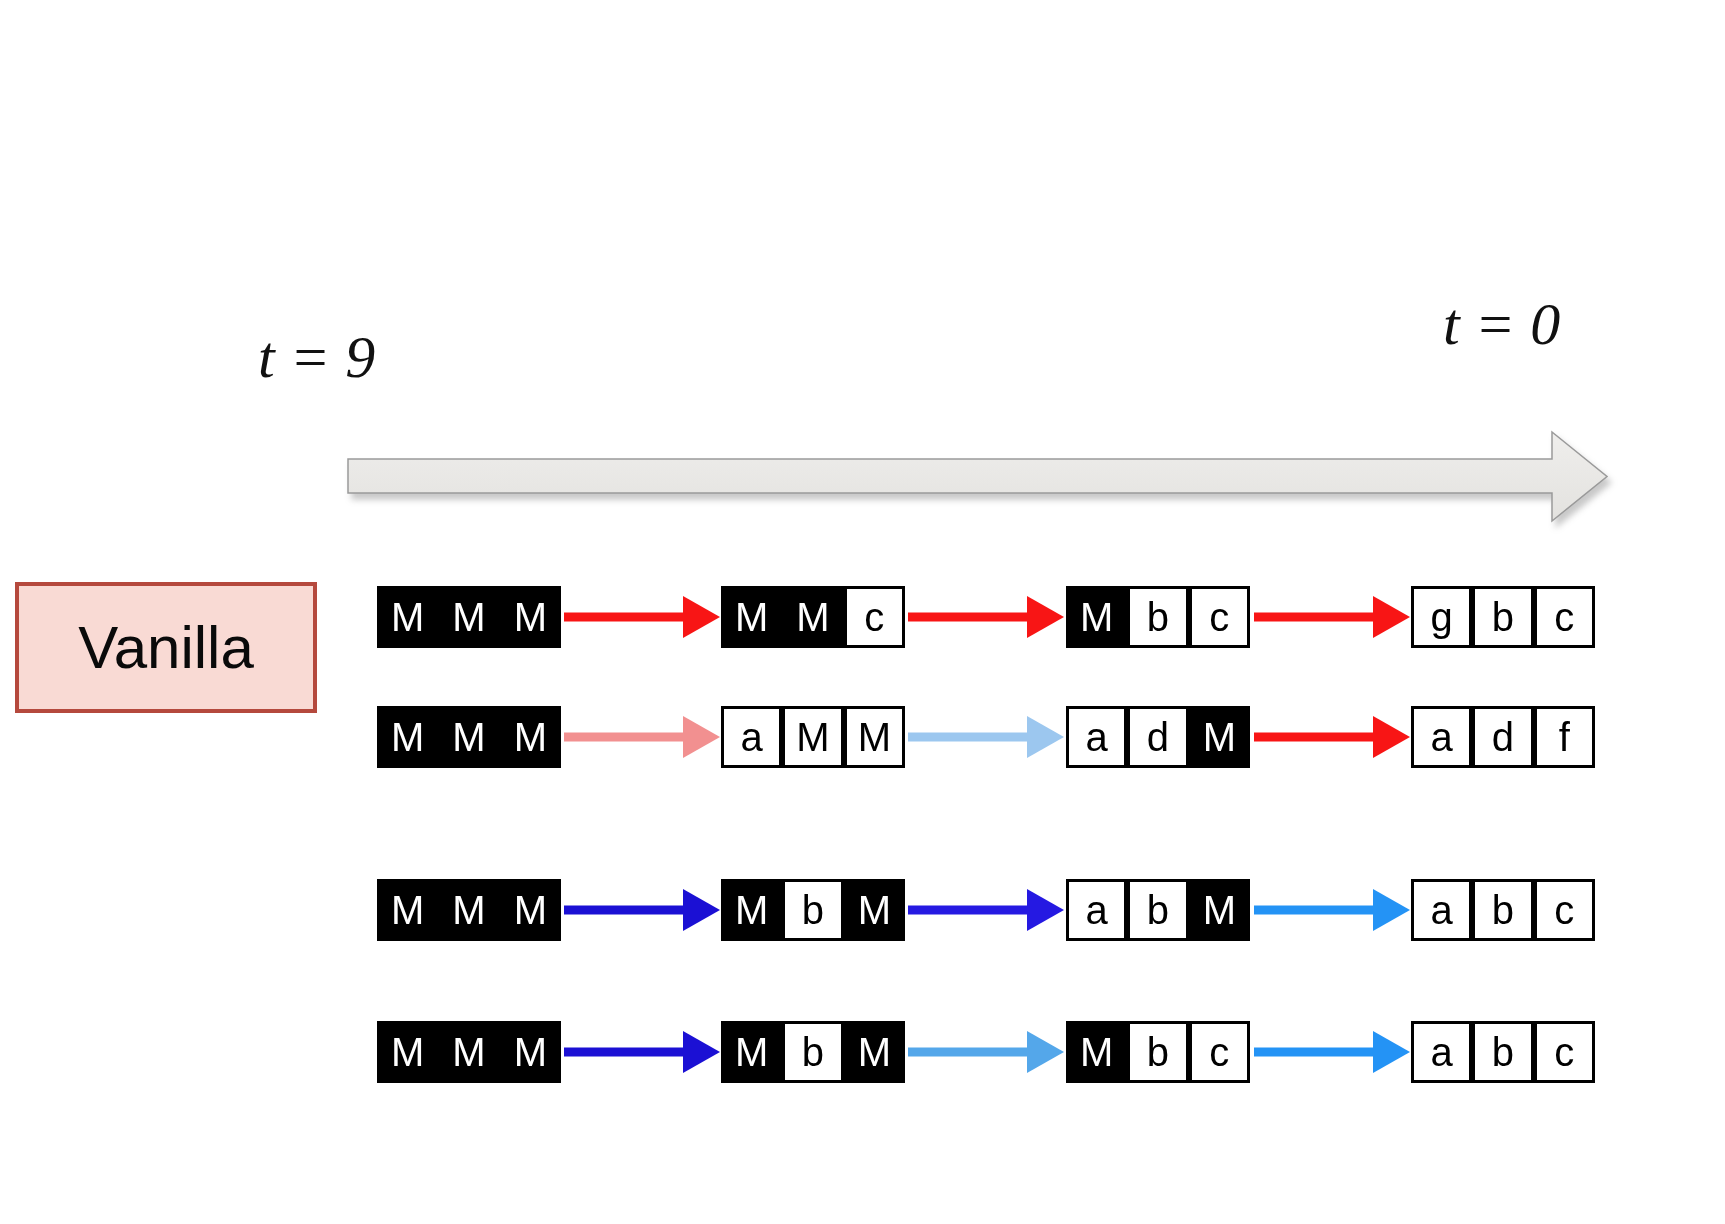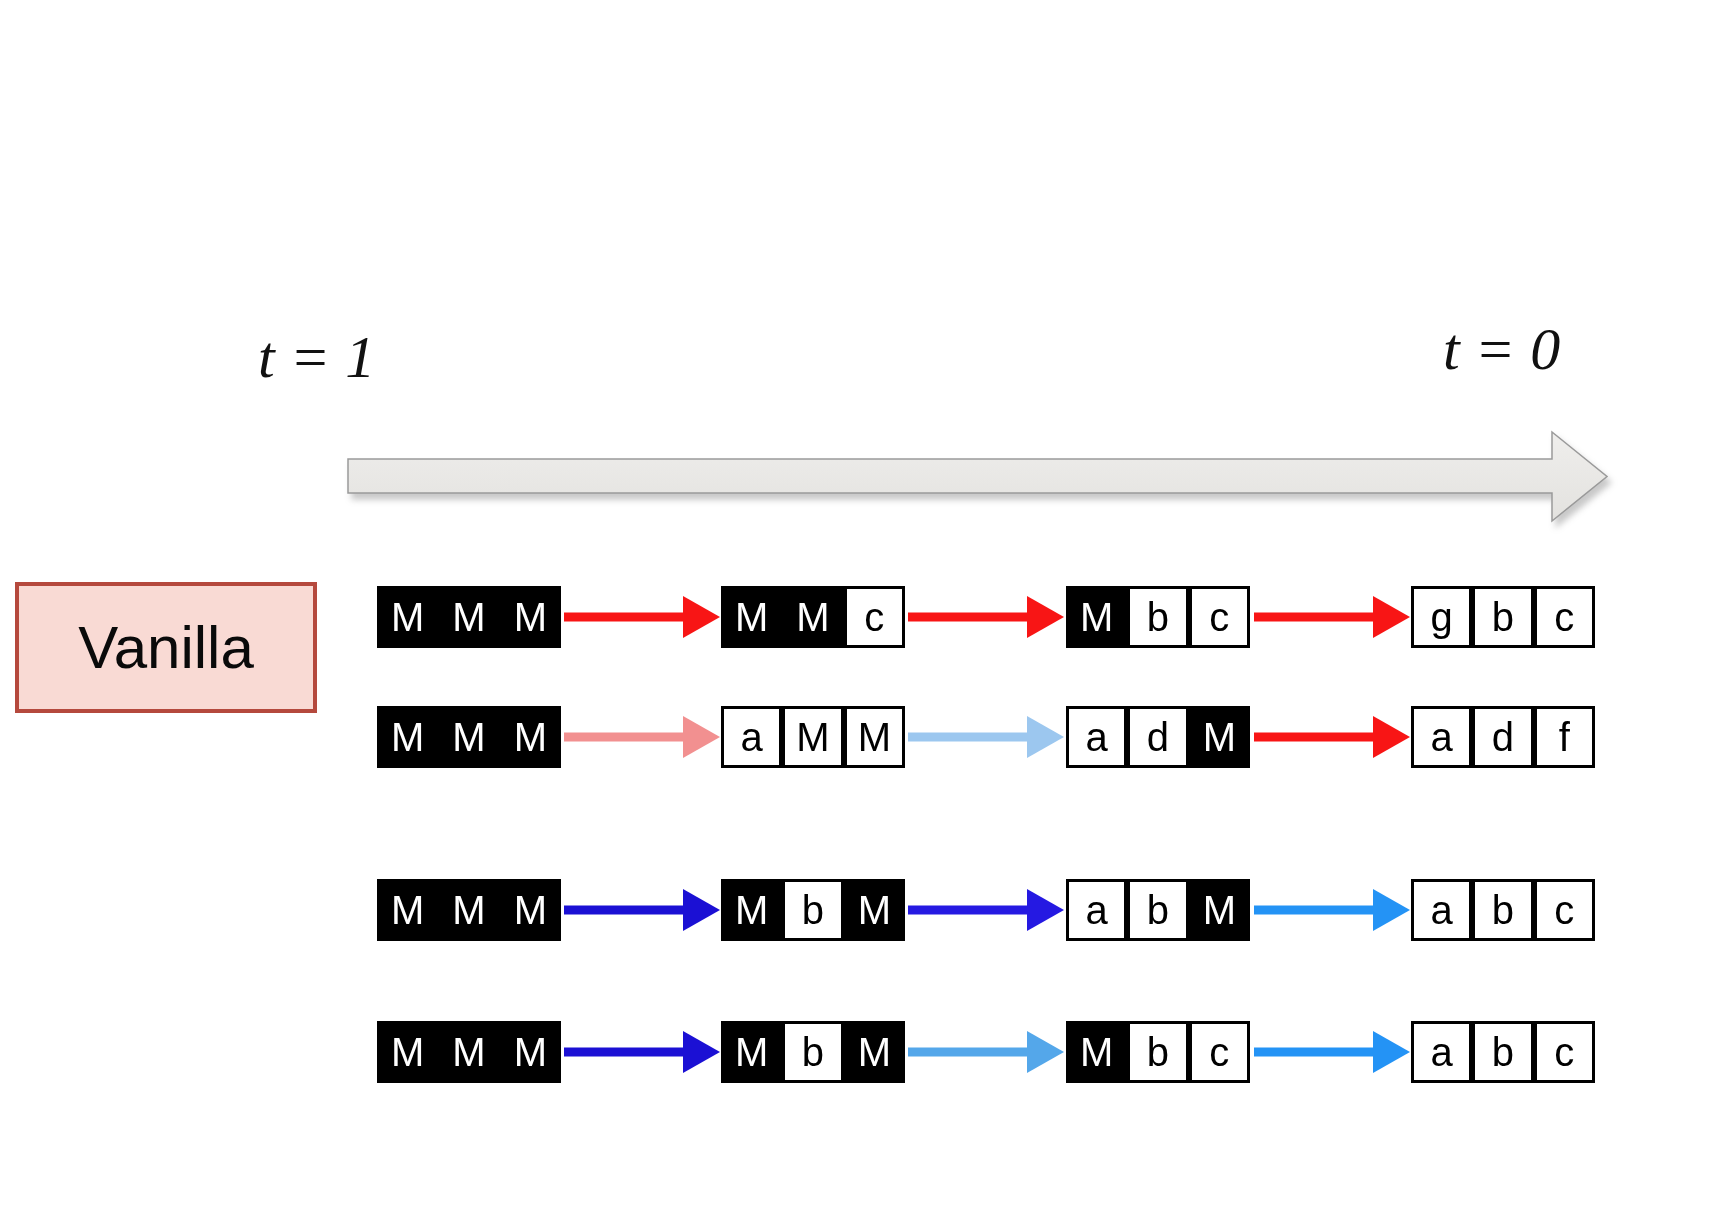--- a/index.html
+++ b/index.html
@@ -9,21 +9,21 @@
   }
   .title{
     position:absolute;left:57px;top:128px;
     font-size:91px;font-weight:400;letter-spacing:-1.5px;color:#050505;white-space:nowrap;
   }
   .tlabel{
     position:absolute;font-family:"Liberation Serif", serif;font-style:italic;
     font-size:60px;color:#111;white-space:nowrap;
   }
   #t-start{left:258px;top:323px;}
-  #t-end{left:1443px;top:290px;margin-top:25px;}
+  #t-end{left:1443px;top:290px;}
   #timeline-arrow{position:absolute;left:340px;top:425px;
     filter:drop-shadow(4px 6px 3px rgba(110,110,110,0.38));}
   .group-box{
     position:absolute;left:15px;width:302px;height:131px;box-sizing:border-box;
     display:flex;align-items:center;justify-content:center;
     font-size:60px;color:#0a0a0a;
   }
   #vanilla-box{top:582px;background:#f9dad4;border:4px solid #b5493d;}
   #adaptive-box{top:902px;background:#cfe3f8;border:4px solid #3b4046;}
   .seq{
@@ -36,21 +36,21 @@
   }
   .cell.masked{background:#000;color:#fff;}
   .flow-arrow{position:absolute;width:160px;height:52px;}
 </style>
 </head>
 <body>
 
 <div id="stage">
 
 
-  <div id="t-start" class="tlabel">t = 1</div>
+  <div id="t-start" class="tlabel">t = 9</div>
   <div id="t-end" class="tlabel">t = 0</div>
 
   <svg id="timeline-arrow" width="1280" height="110" viewBox="0 0 1280 110">
     <defs>
       <linearGradient id="gradGray" x1="0" y1="0" x2="0" y2="1">
         <stop offset="0" stop-color="#efeeec"></stop>
         <stop offset="1" stop-color="#e3e2df"></stop>
       </linearGradient>
     </defs>
     <polygon points="8,34 1212,34 1212,7 1267,51.5 1212,96 1212,68 8,68" fill="url(#gradGray)" stroke="#9a9a9a" stroke-width="1.5"></polygon>

